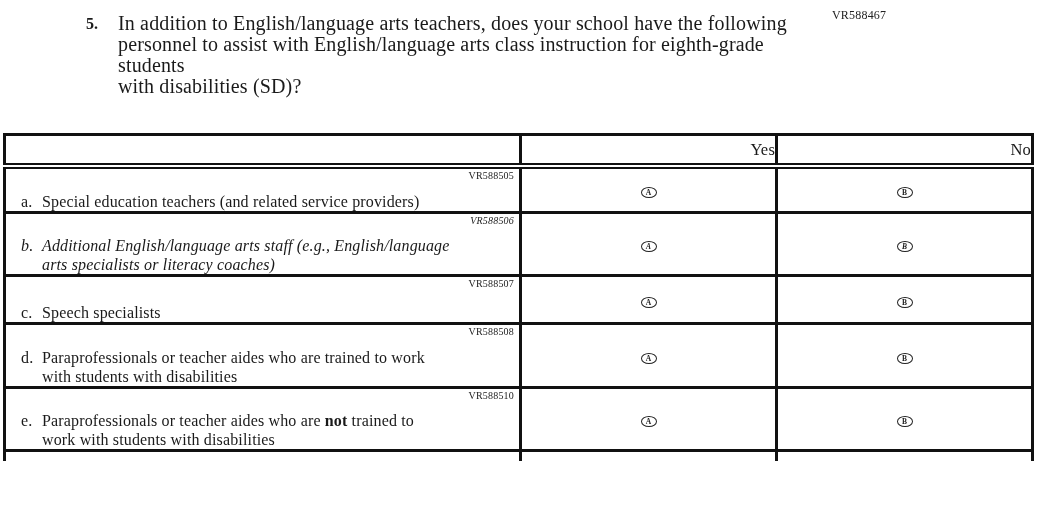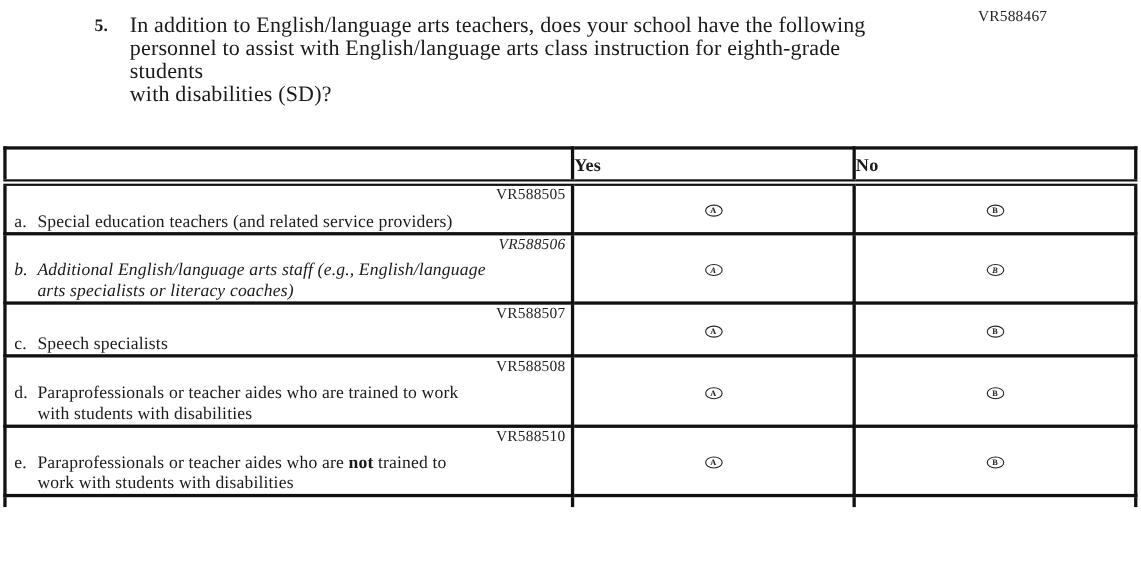--- a/index.html
+++ b/index.html
@@ -8,22 +8,22 @@
     width: 1037px;
     height: 518px;
     background: #ffffff;
     font-family: "Liberation Serif", serif;
     color: #1a1a1a;
     overflow: hidden;
   }
   .top-code {
     position: absolute;
     top: 8px;
-    left: 889px;
-    font-size: 14px;
+    left: 832px;
+    font-size: 12px;
     letter-spacing: 0.2px;
     color: #222;
   }
   .question {
     position: absolute;
     top: 13px;
     left: 86px;
     display: flex;
     align-items: flex-start;
   }
@@ -60,42 +60,42 @@
   .q-table col.c-item { width: 516px; }
   .q-table col.c-opt  { width: 256px; }
   .q-table th, .q-table td {
     border: 3px solid #111;
     padding: 0;
   }
   .q-table thead th {
     border-bottom: 6px double #111;
     height: 27px;
     font-size: 16.5px;
-    font-weight: bold;
-    text-align: left;
+    font-weight: normal;
+    text-align: right;
     vertical-align: middle;
     letter-spacing: 0.2px;
   }
   .item-cell {
     position: relative;
     vertical-align: bottom;
     padding: 0 4px 2px 0;
   }
   .vr-code {
     position: absolute;
     top: 1px;
     right: 5px;
-    font-size: 14px;
+    font-size: 10px;
     letter-spacing: 0.2px;
     color: #222;
   }
   .row-label {
     font-size: 16px;
     line-height: 19px;
-    padding-left: 28px;
+    padding-left: 36px;
     text-indent: -21px;
     white-space: pre-line;
     letter-spacing: 0.15px;
   }
   .row-letter {
     display: inline-block;
     width: 21px;
     text-indent: 0;
   }
   .bubble-cell {

